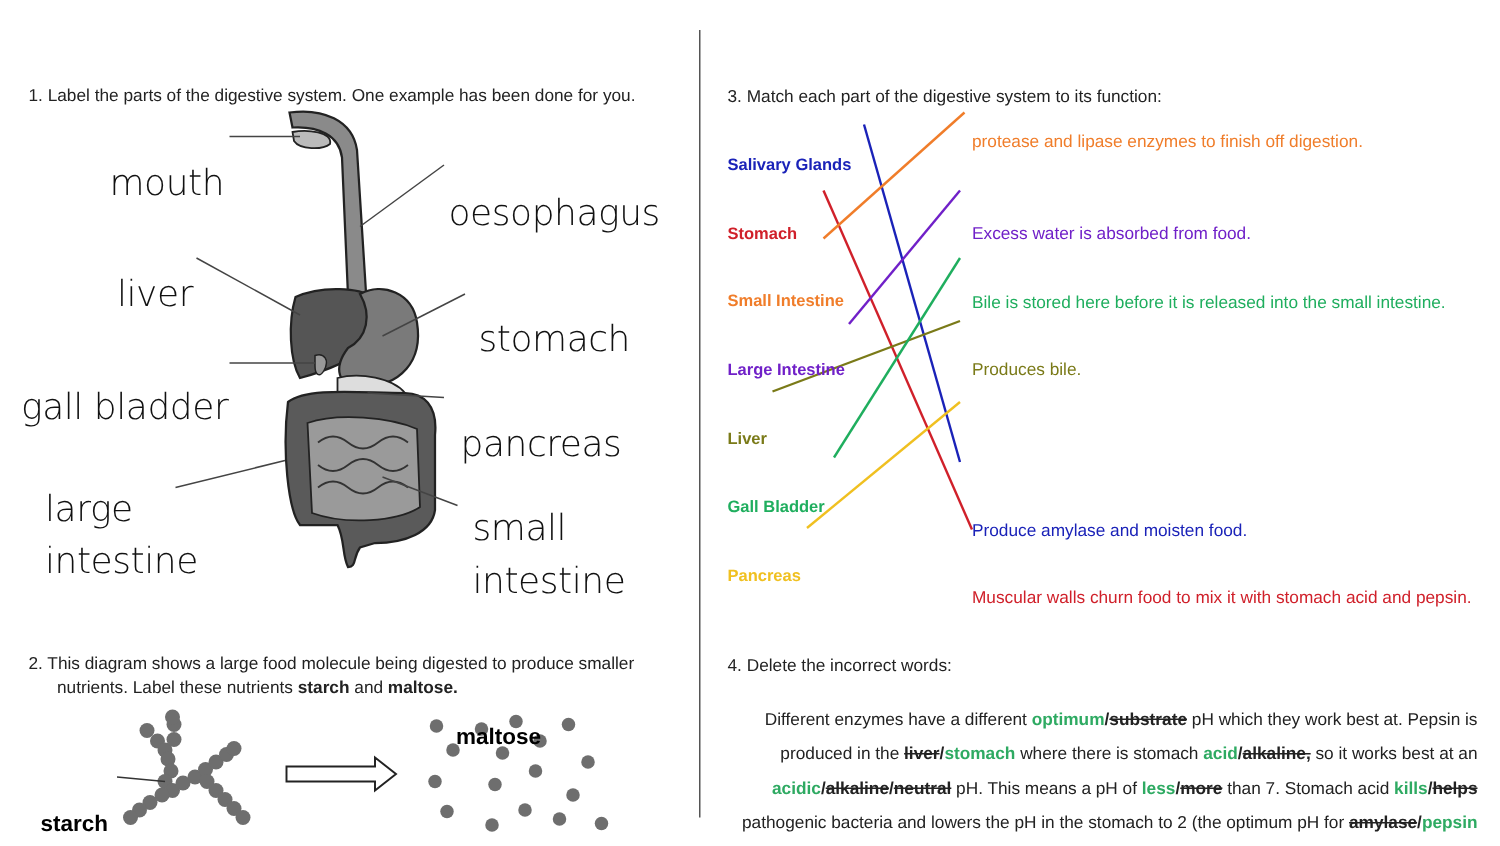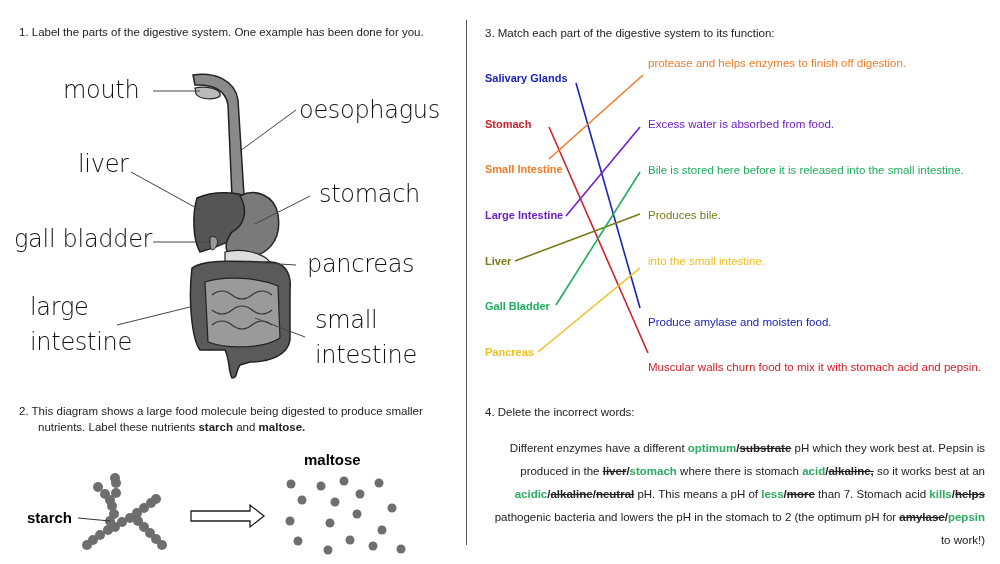--- a/index.html
+++ b/index.html
@@ -1,17 +1,17 @@
 <!DOCTYPE html>
 <html><head>
 <meta charset="utf-8">
 <style>
   html, body { margin:0; padding:0; background:#ffffff; }
   body { width:1000px; height:564px; position:relative; overflow:hidden; font-family:"Liberation Sans", sans-serif; color:#1a1a1a; }
-  .abs { position:absolute; white-space:nowrap; }
+  .abs { position:absolute; white-space:nowrap;margin-top:32px; }
   .q { font-size:11.5px; color:#222; }
   .lbl { font-size:24px; color:#111; font-family:"DejaVu Sans", sans-serif; font-weight:300; letter-spacing:-0.3px; }
   .part { font-size:11px; font-weight:bold; }
   .fn { font-size:11.5px; line-height:16px; }
   .para { font-size:11.5px; line-height:23px; color:#222; white-space:normal; width:500px;text-align:right; }
   .g { color:#2eaa62; font-weight:bold; }
   .x { text-decoration:line-through; font-weight:bold; color:#222; }
   .b { font-weight:bold; }
   .blue-big { font-size:15px; font-weight:bold; color:#000000; }
   svg { position:absolute; left:0; top:0; }
@@ -47,21 +47,21 @@
     <line x1="296" y1="110" x2="240" y2="151"></line>
     <line x1="131" y1="172" x2="200" y2="210"></line>
     <line x1="310" y1="196" x2="255" y2="224"></line>
     <line x1="153" y1="242" x2="210" y2="242"></line>
     <line x1="296" y1="265" x2="245" y2="262"></line>
     <line x1="117" y1="325" x2="190" y2="307"></line>
     <line x1="305" y1="337" x2="255" y2="318"></line>
   </g>
 </svg>
 
-<div class="abs lbl" style="left:63px;top:76px;">mouth</div>
+<div class="abs lbl" style="left:73px;top:76px;">mouth</div>
 <div class="abs lbl" style="left:299px;top:96px;text-align:right;">oesophagus</div>
 <div class="abs lbl" style="left:78px;top:150px;">liver</div>
 <div class="abs lbl" style="left:319px;top:180px;">stomach</div>
 <div class="abs lbl" style="left:14px;top:225px;">gall bladder</div>
 <div class="abs lbl" style="left:307px;top:250px;">pancreas</div>
 <div class="abs lbl" style="left:30px;top:293px;">large</div>
 <div class="abs lbl" style="left:30px;top:328px;">intestine</div>
 <div class="abs lbl" style="left:315px;top:306px;">small</div>
 <div class="abs lbl" style="left:315px;top:341px;">intestine</div>
 
@@ -138,25 +138,24 @@
 
 <div class="abs part" style="left:485px;top:72px;color:#1a22b8;">Salivary Glands</div>
 <div class="abs part" style="left:485px;top:118px;color:#d0202a;">Stomach</div>
 <div class="abs part" style="left:485px;top:163px;color:#f07d2a;">Small Intestine</div>
 <div class="abs part" style="left:485px;top:209px;color:#7020c8;">Large Intestine</div>
 <div class="abs part" style="left:485px;top:255px;color:#7a7a18;">Liver</div>
 <div class="abs part" style="left:485px;top:300px;color:#1fae5e;">Gall Bladder</div>
 <div class="abs part" style="left:485px;top:346px;color:#f0c020;">Pancreas</div>
 
 <div class="abs fn" style="left:648px;top:55px;color:#f07d2a;">
-    <div>protease and helps enzymes to finish off digestion.</div>
+    <div>protease and lipase enzymes to finish off digestion.</div>
   </div>
 <div class="abs fn" style="left:648px;top:116px;color:#7020c8;">Excess water is absorbed from food.</div>
 <div class="abs fn" style="left:648px;top:162px;color:#1fae5e;">Bile is stored here before it is released into the small intestine.</div>
 <div class="abs fn" style="left:648px;top:207px;color:#7a7a18;">Produces bile.</div>
 <div class="abs fn" style="left:648px;top:253px;color:#f0c020;">
-    <div>into the small intestine.</div>
   </div>
 <div class="abs fn" style="left:648px;top:314px;color:#1a22b8;">Produce amylase and moisten food.</div>
 <div class="abs fn" style="left:648px;top:359px;color:#d0202a;">Muscular walls churn food to mix it with stomach acid and pepsin.</div>
 
 <div class="abs q" style="left:485px;top:406px;">4. Delete the incorrect words:</div>
 <div class="abs para" style="left:485px;top:437px;"><span>Different enzymes have a different </span><span class="g">optimum</span><span class="b">/</span><span class="x">substrate</span><span> pH which they work best at. Pepsin is produced in the </span><span class="x">liver</span><span class="b">/</span><span class="g">stomach</span><span> where there is stomach </span><span class="g">acid</span><span class="b">/</span><span class="x">alkaline,</span><span> so it works best at an </span><span class="g">acidic</span><span class="b">/</span><span class="x">alkaline</span><span class="b">/</span><span class="x">neutral</span><span> pH. This means a pH of </span><span class="g">less</span><span class="b">/</span><span class="x">more</span><span> than 7. Stomach acid </span><span class="g">kills</span><span class="b">/</span><span class="x">helps</span><span> pathogenic bacteria and lowers the pH in the stomach to 2 (the optimum pH for </span><span class="x">amylase</span><span class="b">/</span><span class="g">pepsin</span><span> to work!)</span></div>
 
 </body></html>

